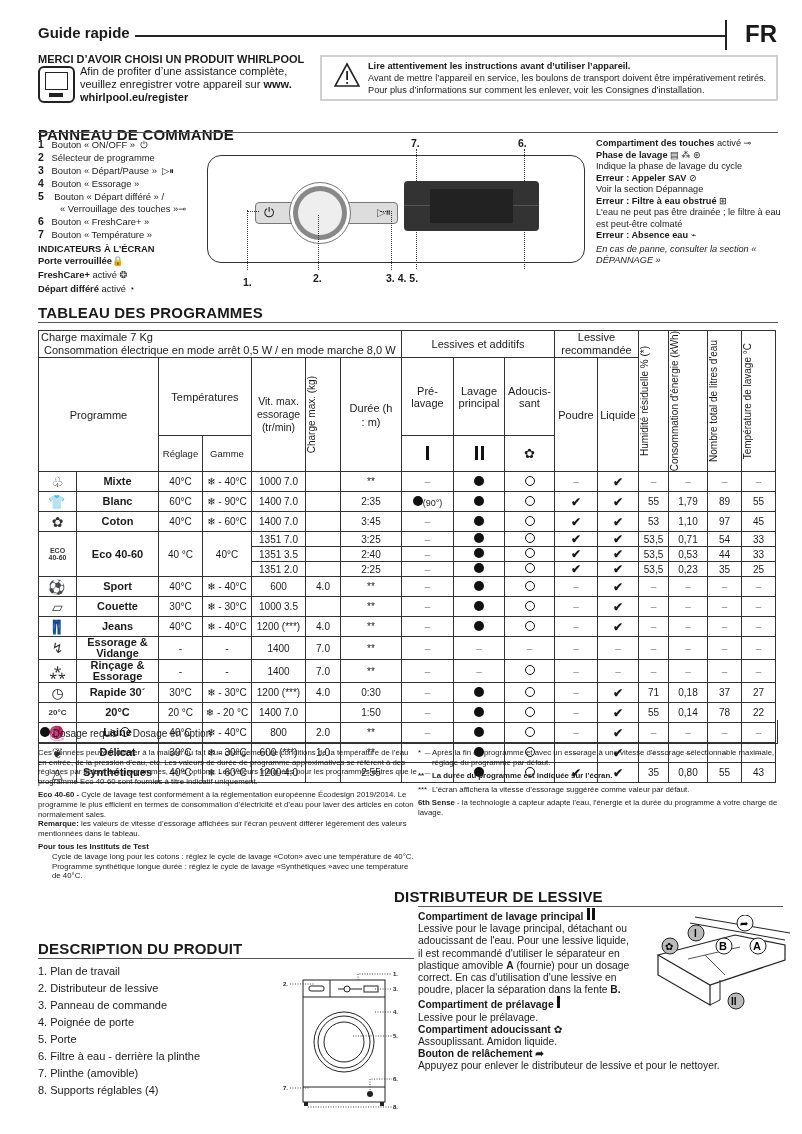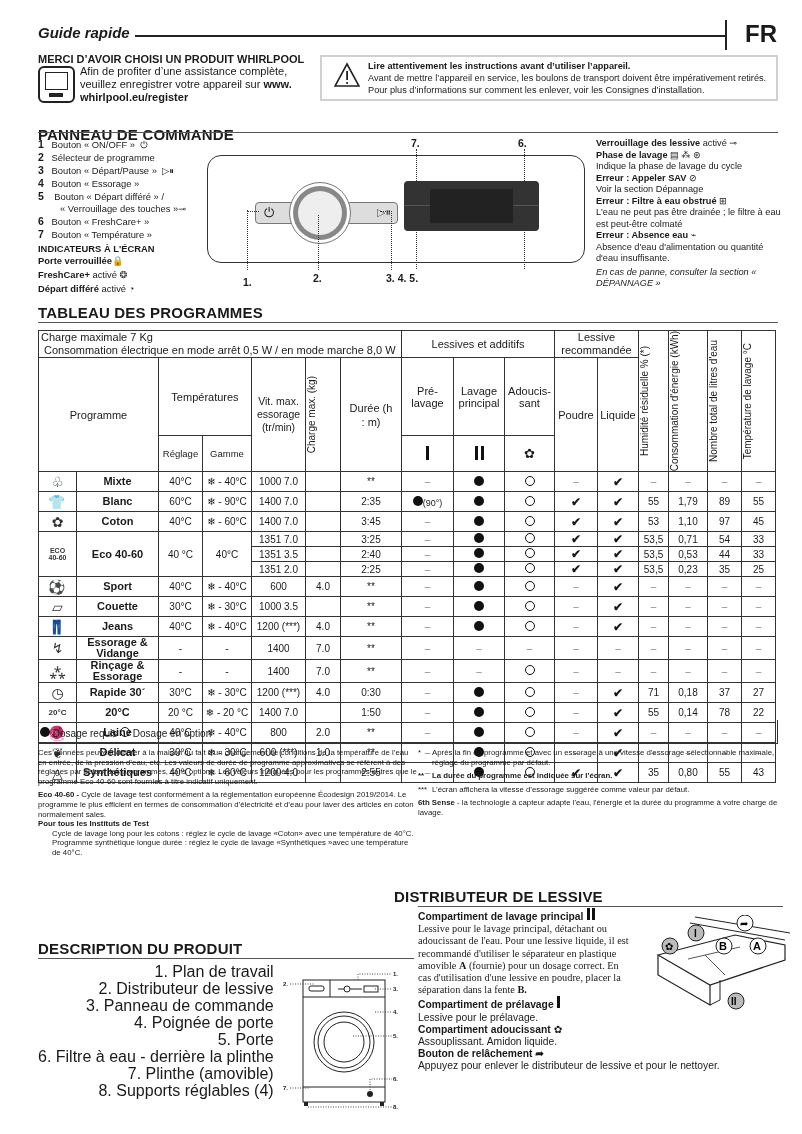--- a/index.html
+++ b/index.html
@@ -1,20 +1,20 @@
 <!DOCTYPE html>
 <html><head>
 <meta charset="utf-8">
 <style>
   * { box-sizing: border-box; margin: 0; padding: 0; }
   body { width: 802px; height: 1134px; background: #fff; font-family: "Liberation Sans", sans-serif; color: #1a1a1a; position: relative; overflow: hidden; font-size: 10px; }
   .abs { position: absolute; }
 
   
-  #hdr-title { left: 38px; top: 24px; font-size: 15px; font-weight: bold; font-style: italic; }
+  #hdr-title { left: 38px; top: 24px; font-size: 15px; font-weight: bold; }
   #hdr-rule { left: 135px; top: 35px; width: 590px; height: 1.5px; background: #222; }
   #hdr-vrule { left: 725px; top: 20px; width: 1.5px; height: 30px; background: #222; }
   #hdr-lang { left: 745px; top: 20px; font-size: 24px; font-weight: bold; }
 
   #thanks-title { left: 38px; top: 53px; font-size: 11px; font-weight: bold; }
   #reg-icon { left: 38px; top: 66px; width: 37px; height: 37px; border: 2.5px solid #222; border-radius: 6px; }
   #reg-icon .screen { position:absolute; left:5px; top:4px; width:23px; height:18px; border:1.5px solid #222; }
   #reg-icon .kbd { position:absolute; left:9px; top:25px; width:14px; height:4px; background:#222; }
   #reg-text { left: 80px; top: 65px; width: 230px; font-size: 11px; line-height: 13px; }
   #reg-text b { font-weight: bold; }
@@ -69,26 +69,26 @@
   #notes-left p { margin-bottom: 4px; }
   #notes-left .b { font-weight: bold; }
   #notes-left .ind { padding-left: 14px; }
   #notes-right { left: 418px; top: 748px; width: 370px; font-size: 7.8px; line-height: 9.6px; }
   #notes-right p { margin-bottom: 4px; }
   #notes-right .star { display:inline-block; width: 14px; vertical-align: top; }
   #notes-right .txt { display:inline-block; width: 350px; }
   #notes-right .b { font-weight: bold; }
 
   
-  #desc-list { left: 38px; top: 963px; font-size: 16px; line-height: 17px; text-align: right; }
+  #desc-list { left: 38px; top: 963px; font-size: 11px; line-height: 17px; }
 
   
   #dist-text { left: 418px; top: 908px; width: 370px; font-size: 10.3px; line-height: 12.2px; }
   #dist-text .b { font-weight: bold; }
-  #dist-text .p { width: 215px; font-family: Liberation Serif, serif; }
+  #dist-text .p { width: 215px; }
   #dist-draw { left: 650px; top: 915px; width: 140px; height: 100px; }
 </style>
 </head>
 <body>
 
 <div class="abs" id="hdr-title">Guide rapide</div>
 <div class="abs" id="hdr-rule"></div>
 <div class="abs" id="hdr-vrule"></div>
 <div class="abs" id="hdr-lang">FR</div>
 
@@ -156,29 +156,28 @@
 <div class="dot-h" style="left:380px;top:211px;width:12px;"></div>
 <div class="dot-v" style="left:416px;top:149px;height:120px;"></div>
 <div class="dot-v" style="left:524px;top:149px;height:120px;"></div>
 <div class="abs callnum" style="left:243px;top:276px;">1.</div>
 <div class="abs callnum" style="left:313px;top:272px;">2.</div>
 <div class="abs callnum" style="left:386px;top:272px;">3. 4. 5.</div>
 <div class="abs callnum" style="left:411px;top:137px;">7.</div>
 <div class="abs callnum" style="left:518px;top:137px;">6.</div>
 
 <div class="abs" id="panel-right">
-  <div><span class="b">Verrouillage des lessive</span><span> activé ⊸</span></div>
+  <div><span class="b">Compartiment des touches</span><span> activé ⊸</span></div>
   <div><span class="b">Phase de lavage</span><span> ▤ ⁂ ⊛</span></div>
   <div>Indique la phase de lavage du cycle</div>
   <div><span class="b">Erreur : Appeler SAV</span><span> ⊘</span></div>
   <div>Voir la section Dépannage</div>
   <div><span class="b">Erreur : Filtre à eau obstrué</span><span> ⊞</span></div>
   <div>L'eau ne peut pas être drainée ; le filtre à eau est peut-être colmaté</div>
   <div><span class="b">Erreur : Absence eau</span><span> ⌁</span></div>
-  <div>Absence d'eau d'alimentation ou quantité d'eau insuffisante.</div>
   <div class="i" style="margin-top:2px">En cas de panne, consulter la section « DÉPANNAGE »</div>
 </div>
 
 <div class="abs sec-h" style="left:38px;top:304px;">TABLEAU DES PROGRAMMES</div>
 <div class="abs sec-rule" style="left:38px;top:322px;width:740px;"></div>
 
 <table class="abs" id="prog-table">
   <colgroup>
     <col style="width:38px">
       <col style="width:82px">
@@ -526,20 +525,21 @@
 
 <div class="abs" id="legend-box"></div>
 <div class="abs" id="legend">
   <span class="dot"></span> <span>Dosage requis</span>
   <span class="circ"></span> <span>Dosage en option</span>
 </div>
 
 <div class="abs" id="notes-left">
   <p>Ces données peuvent différer à la maison du fait d’un changement de conditions de la température de l’eau en entrée, de la pression d’eau, etc. Les valeurs de durée de programme approximatives se réfèrent à des réglages par défaut des programmes, sans options. Les valeurs indiquées pour les programmes autres que le programme Eco 40-60 sont fournies à titre indicatif uniquement.</p>
   <p style="margin-bottom:0"><span class="b">Eco 40-60 -</span><span> Cycle de lavage test conformément à la réglementation européenne Écodesign 2019/2014. Le programme le plus efficient en termes de consommation d’électricité et d’eau pour laver des articles en coton normalement sales.</span></p>
+  <p><span class="b">Remarque:</span><span> les valeurs de vitesse d’essorage affichées sur l’écran peuvent différer légèrement des valeurs mentionnées dans le tableau.</span></p>
   <div class="b">Pour tous les Instituts de Test</div>
   <div class="ind">Cycle de lavage long pour les cotons :  réglez le cycle de lavage «Coton» avec une température de 40°C.</div>
   <div class="ind">Programme synthétique longue durée : réglez le cycle de lavage «Synthétiques    »avec une température de 40°C.</div>
 </div>
 
 <div class="abs" id="notes-right">
   <p><span class="star">*</span><span class="txt">Après la fin du programme et avec un essorage à une vitesse d'essorage sélectionnable maximale, réglage du programme par défaut.</span></p>
   <p><span class="star b">**</span><span class="txt b">La durée du programme est indiquée sur l'écran.</span></p>
   <p><span class="star">***</span><span class="txt">L’écran affichera la vitesse d’essorage suggérée comme valeur par défaut.</span></p>
   <p><span class="b">6th Sense</span><span> - la technologie à capteur adapte l'eau, l'énergie et la durée du programme à votre charge de lavage.</span></p>

